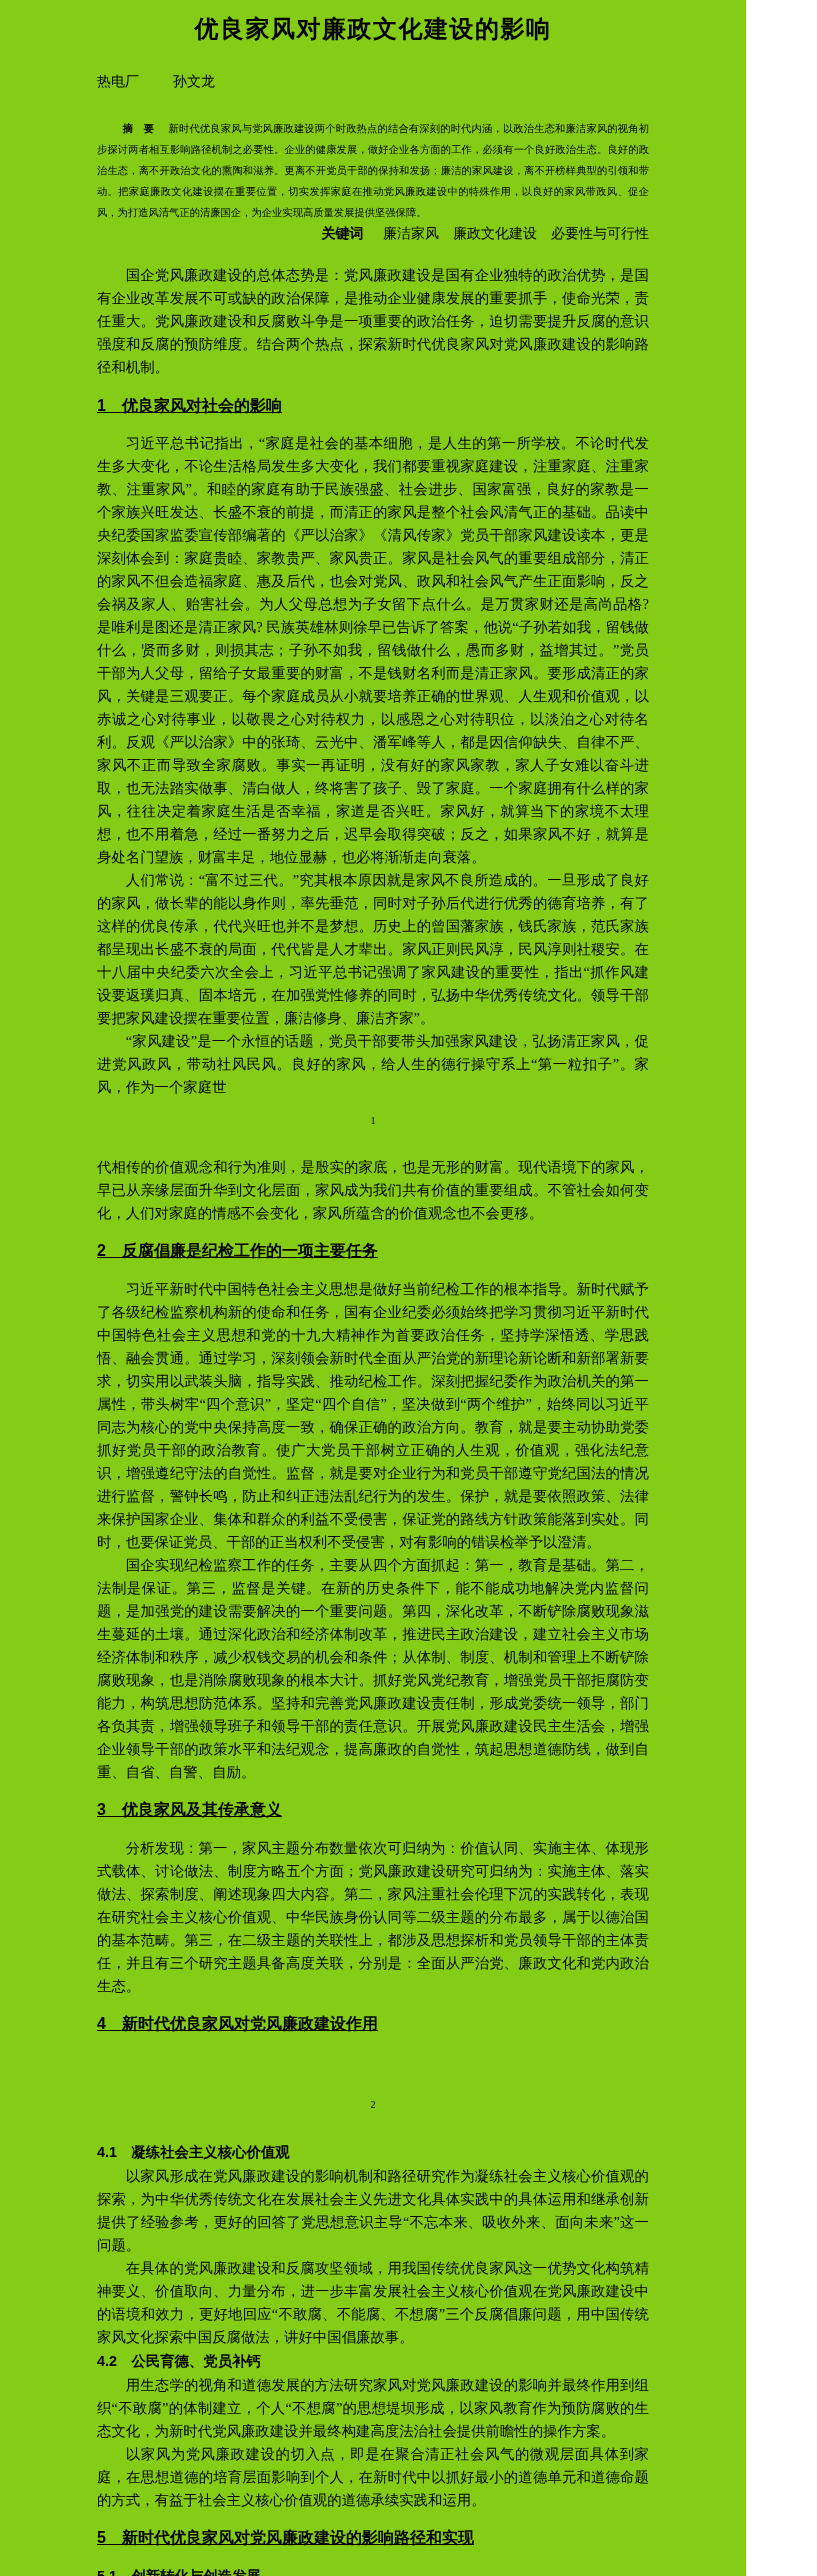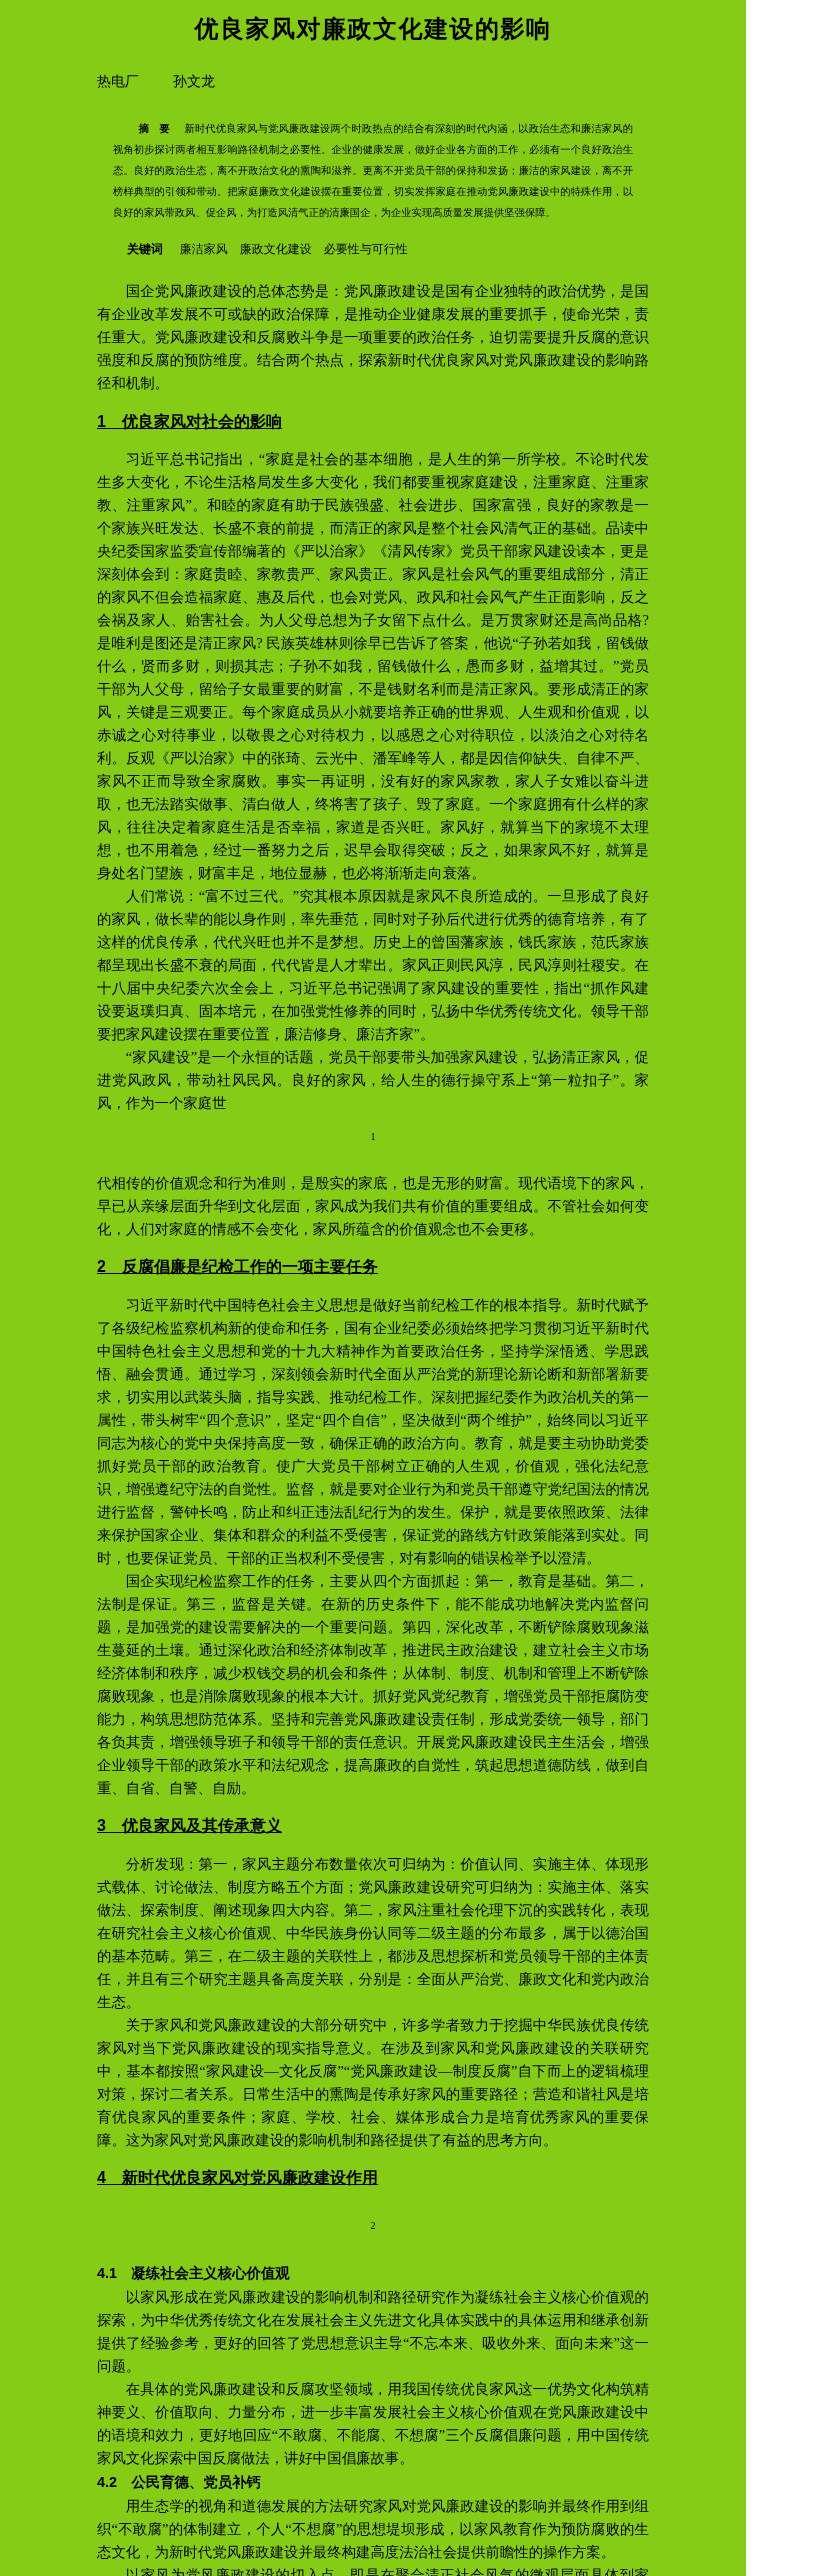--- a/index.html
+++ b/index.html
@@ -32,32 +32,33 @@
     text-align: left;
     margin: 0 0 26px 0;
     line-height: 18.5px;
   }
   .authors .aff { margin-right: 34px; }
   .abstract {
     font-size: 10.3px;
     line-height: 21px;
     text-align: justify;
     text-indent: 2.5em;
-    margin: 16px;
+    margin: 0;
   }
   .abstract .label, .keywords .label {
     font-family: "Liberation Sans", sans-serif;
     font-weight: bold;
     margin-right: 1.4em;
   }
   .keywords {
-    font-size: 12px;
+    font-size: 14px;
     line-height: 21px;
     text-indent: 2.5em;
     margin: 0 0 20.6px 0;
+    text-align: right;
   }
   .body-p {
     font-size: 14.4px;
     line-height: 23px;
     text-align: justify;
     margin: 0;
   }
   .indent { text-indent: 2em; }
   .h1 {
     font-family: "Liberation Sans", sans-serif;
@@ -111,21 +112,20 @@
   </section>
 
   <section class="page">
     <div class="flow">
         <p class="body-p">代相传的价值观念和行为准则，是殷实的家底，也是无形的财富。现代语境下的家风，早已从亲缘层面升华到文化层面，家风成为我们共有价值的重要组成。不管社会如何变化，人们对家庭的情感不会变化，家风所蕴含的价值观念也不会更移。</p>
         <h3 class="h1">2　反腐倡廉是纪检工作的一项主要任务</h3>
         <p class="body-p indent">习近平新时代中国特色社会主义思想是做好当前纪检工作的根本指导。新时代赋予了各级纪检监察机构新的使命和任务，国有企业纪委必须始终把学习贯彻习近平新时代中国特色社会主义思想和党的十九大精神作为首要政治任务，坚持学深悟透、学思践悟、融会贯通。通过学习，深刻领会新时代全面从严治党的新理论新论断和新部署新要求，切实用以武装头脑，指导实践、推动纪检工作。深刻把握纪委作为政治机关的第一属性，带头树牢“四个意识”，坚定“四个自信”，坚决做到“两个维护”，始终同以习近平同志为核心的党中央保持高度一致，确保正确的政治方向。教育，就是要主动协助党委抓好党员干部的政治教育。使广大党员干部树立正确的人生观，价值观，强化法纪意识，增强遵纪守法的自觉性。监督，就是要对企业行为和党员干部遵守党纪国法的情况进行监督，警钟长鸣，防止和纠正违法乱纪行为的发生。保护，就是要依照政策、法律来保护国家企业、集体和群众的利益不受侵害，保证党的路线方针政策能落到实处。同时，也要保证党员、干部的正当权利不受侵害，对有影响的错误检举予以澄清。</p>
         <p class="body-p indent">国企实现纪检监察工作的任务，主要从四个方面抓起：第一，教育是基础。第二，法制是保证。第三，监督是关键。在新的历史条件下，能不能成功地解决党内监督问题，是加强党的建设需要解决的一个重要问题。第四，深化改革，不断铲除腐败现象滋生蔓延的土壤。通过深化政治和经济体制改革，推进民主政治建设，建立社会主义市场经济体制和秩序，减少权钱交易的机会和条件；从体制、制度、机制和管理上不断铲除腐败现象，也是消除腐败现象的根本大计。抓好党风党纪教育，增强党员干部拒腐防变能力，构筑思想防范体系。坚持和完善党风廉政建设责任制，形成党委统一领导，部门各负其责，增强领导班子和领导干部的责任意识。开展党风廉政建设民主生活会，增强企业领导干部的政策水平和法纪观念，提高廉政的自觉性，筑起思想道德防线，做到自重、自省、自警、自励。</p>
         <h3 class="h1">3　优良家风及其传承意义</h3>
         <p class="body-p indent">分析发现：第一，家风主题分布数量依次可归纳为：价值认同、实施主体、体现形式载体、讨论做法、制度方略五个方面；党风廉政建设研究可归纳为：实施主体、落实做法、探索制度、阐述现象四大内容。第二，家风注重社会伦理下沉的实践转化，表现在研究社会主义核心价值观、中华民族身份认同等二级主题的分布最多，属于以德治国的基本范畴。第三，在二级主题的关联性上，都涉及思想探析和党员领导干部的主体责任，并且有三个研究主题具备高度关联，分别是：全面从严治党、廉政文化和党内政治生态。</p>
-        <p class="body-p indent">关于家风和党风廉政建设的大部分研究中，许多学者致力于挖掘中华民族优良传统家风对当下党风廉政建设的现实指导意义。在涉及到家风和党风廉政建设的关联研究中，基本都按照“家风建设—文化反腐”“党风廉政建设—制度反腐”自下而上的逻辑梳理对策，探讨二者关系。日常生活中的熏陶是传承好家风的重要路径；营造和谐社风是培育优良家风的重要条件；家庭、学校、社会、媒体形成合力是培育优秀家风的重要保障。这为家风对党风廉政建设的影响机制和路径提供了有益的思考方向。</p>
         <h3 class="h1">4　新时代优良家风对党风廉政建设作用</h3>
       </div>
     <div class="pageno">2</div>
   </section>
 
   <section class="page">
     <div class="flow">
         <h4 class="h2">4.1　凝练社会主义核心价值观</h4>
         <p class="body-p indent">以家风形成在党风廉政建设的影响机制和路径研究作为凝练社会主义核心价值观的探索，为中华优秀传统文化在发展社会主义先进文化具体实践中的具体运用和继承创新提供了经验参考，更好的回答了党思想意识主导“不忘本来、吸收外来、面向未来”这一问题。</p>
         <p class="body-p indent">在具体的党风廉政建设和反腐攻坚领域，用我国传统优良家风这一优势文化构筑精神要义、价值取向、力量分布，进一步丰富发展社会主义核心价值观在党风廉政建设中的语境和效力，更好地回应“不敢腐、不能腐、不想腐”三个反腐倡廉问题，用中国传统家风文化探索中国反腐做法，讲好中国倡廉故事。</p>

